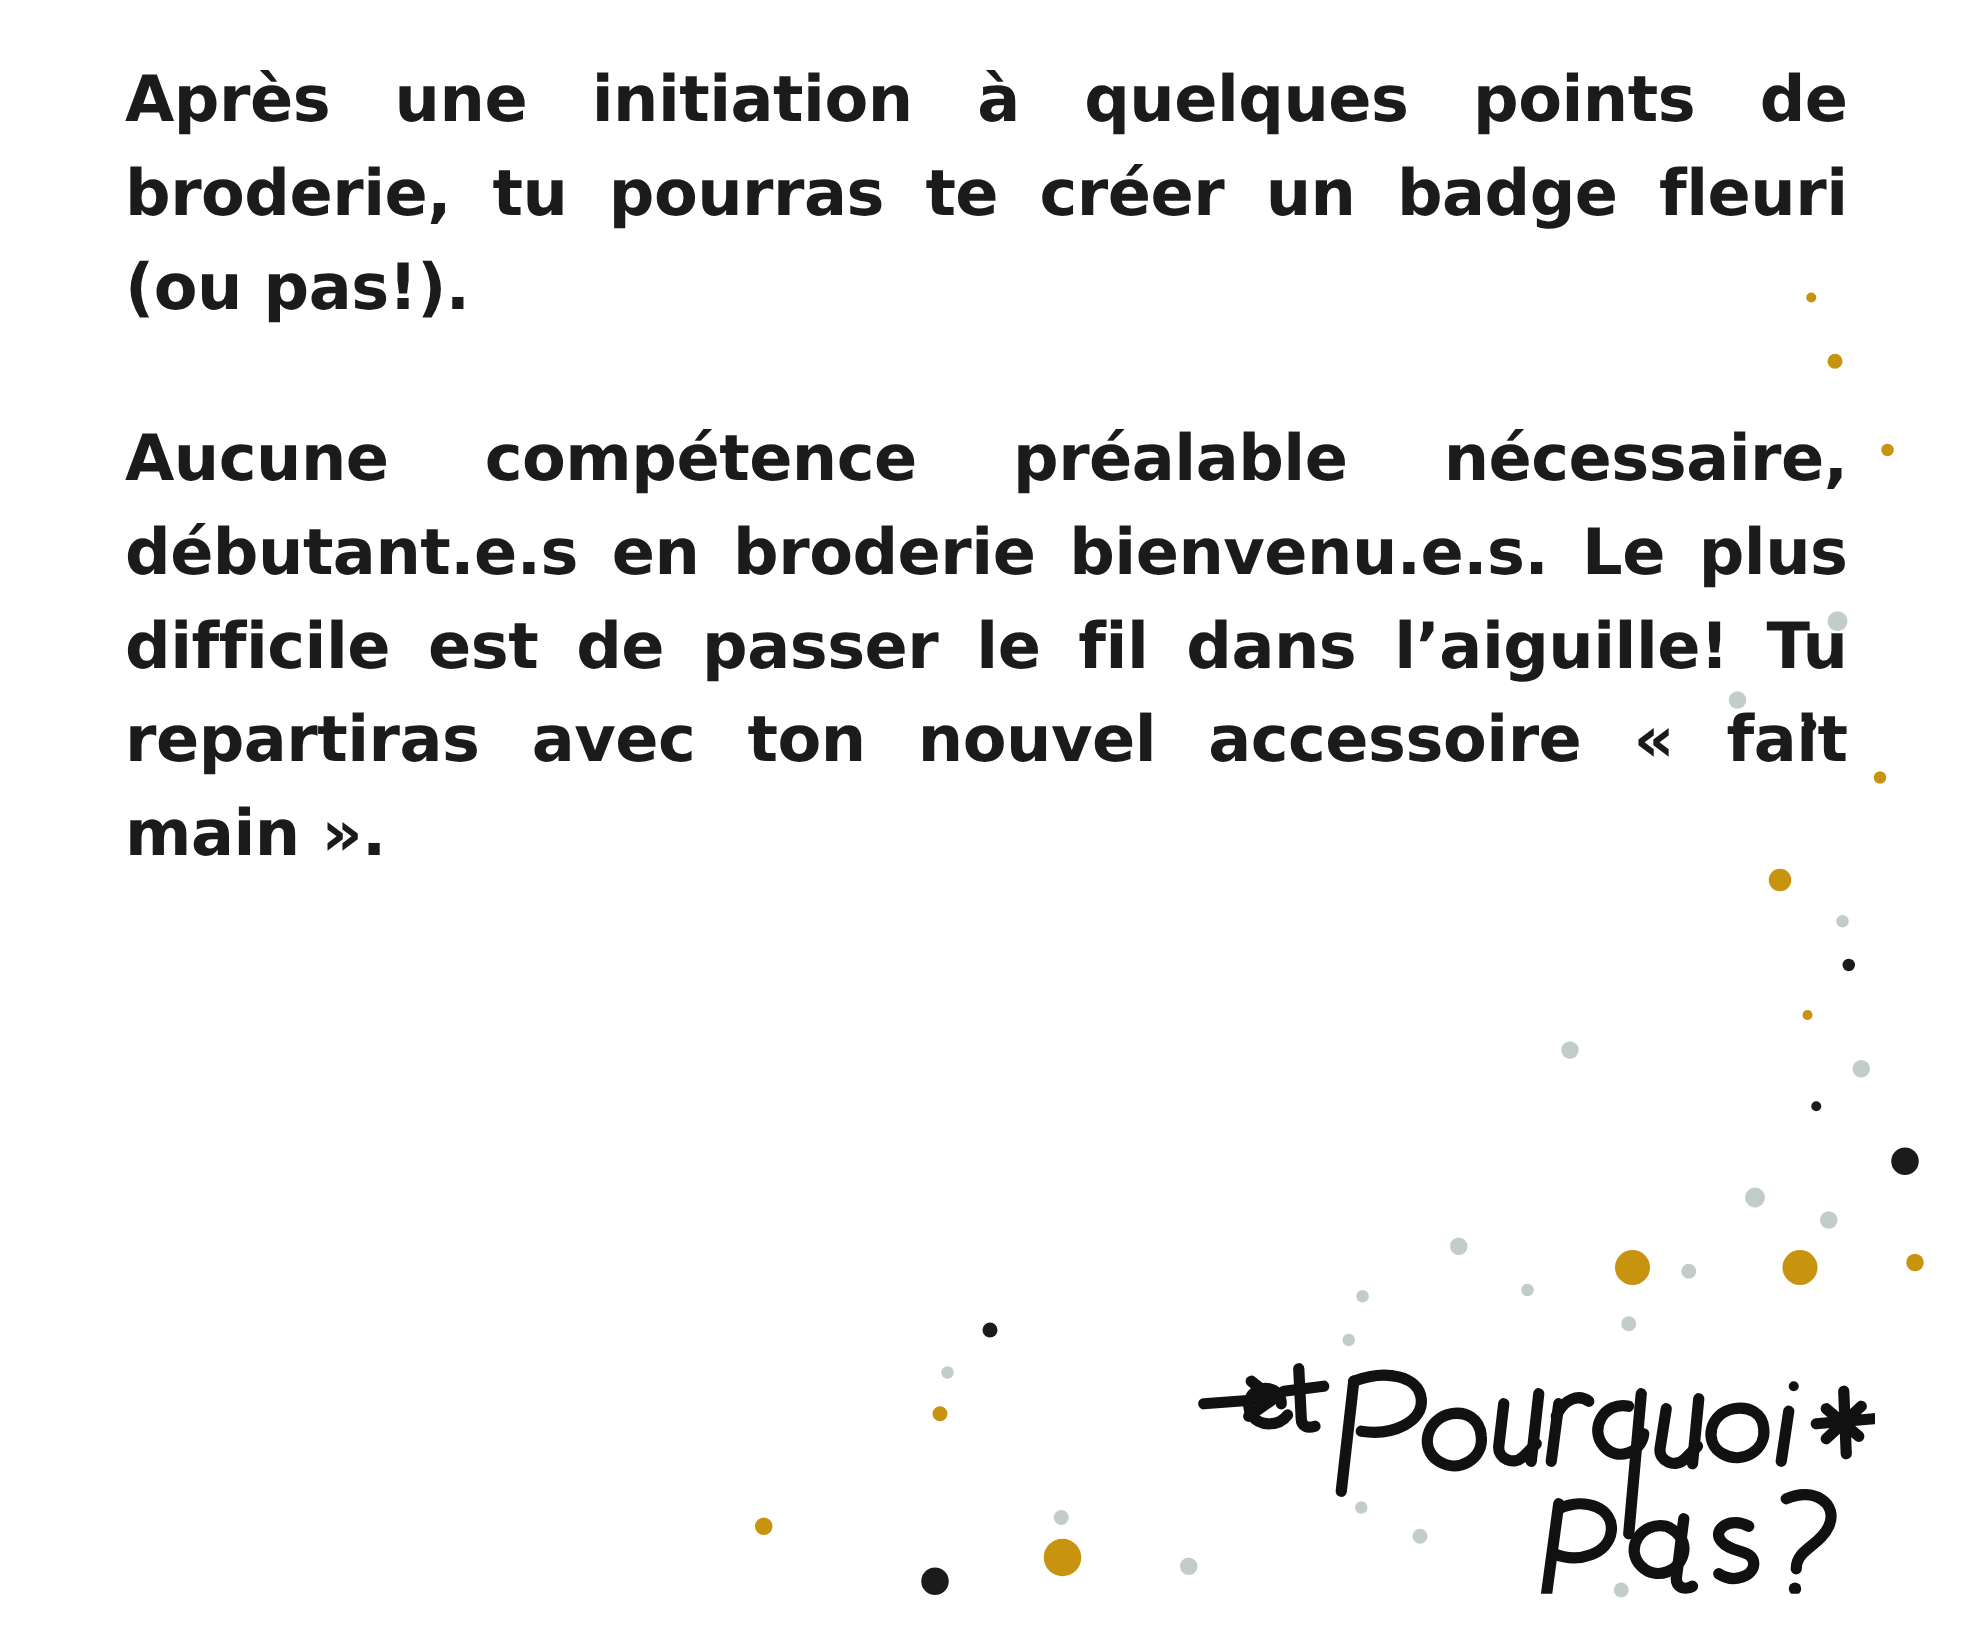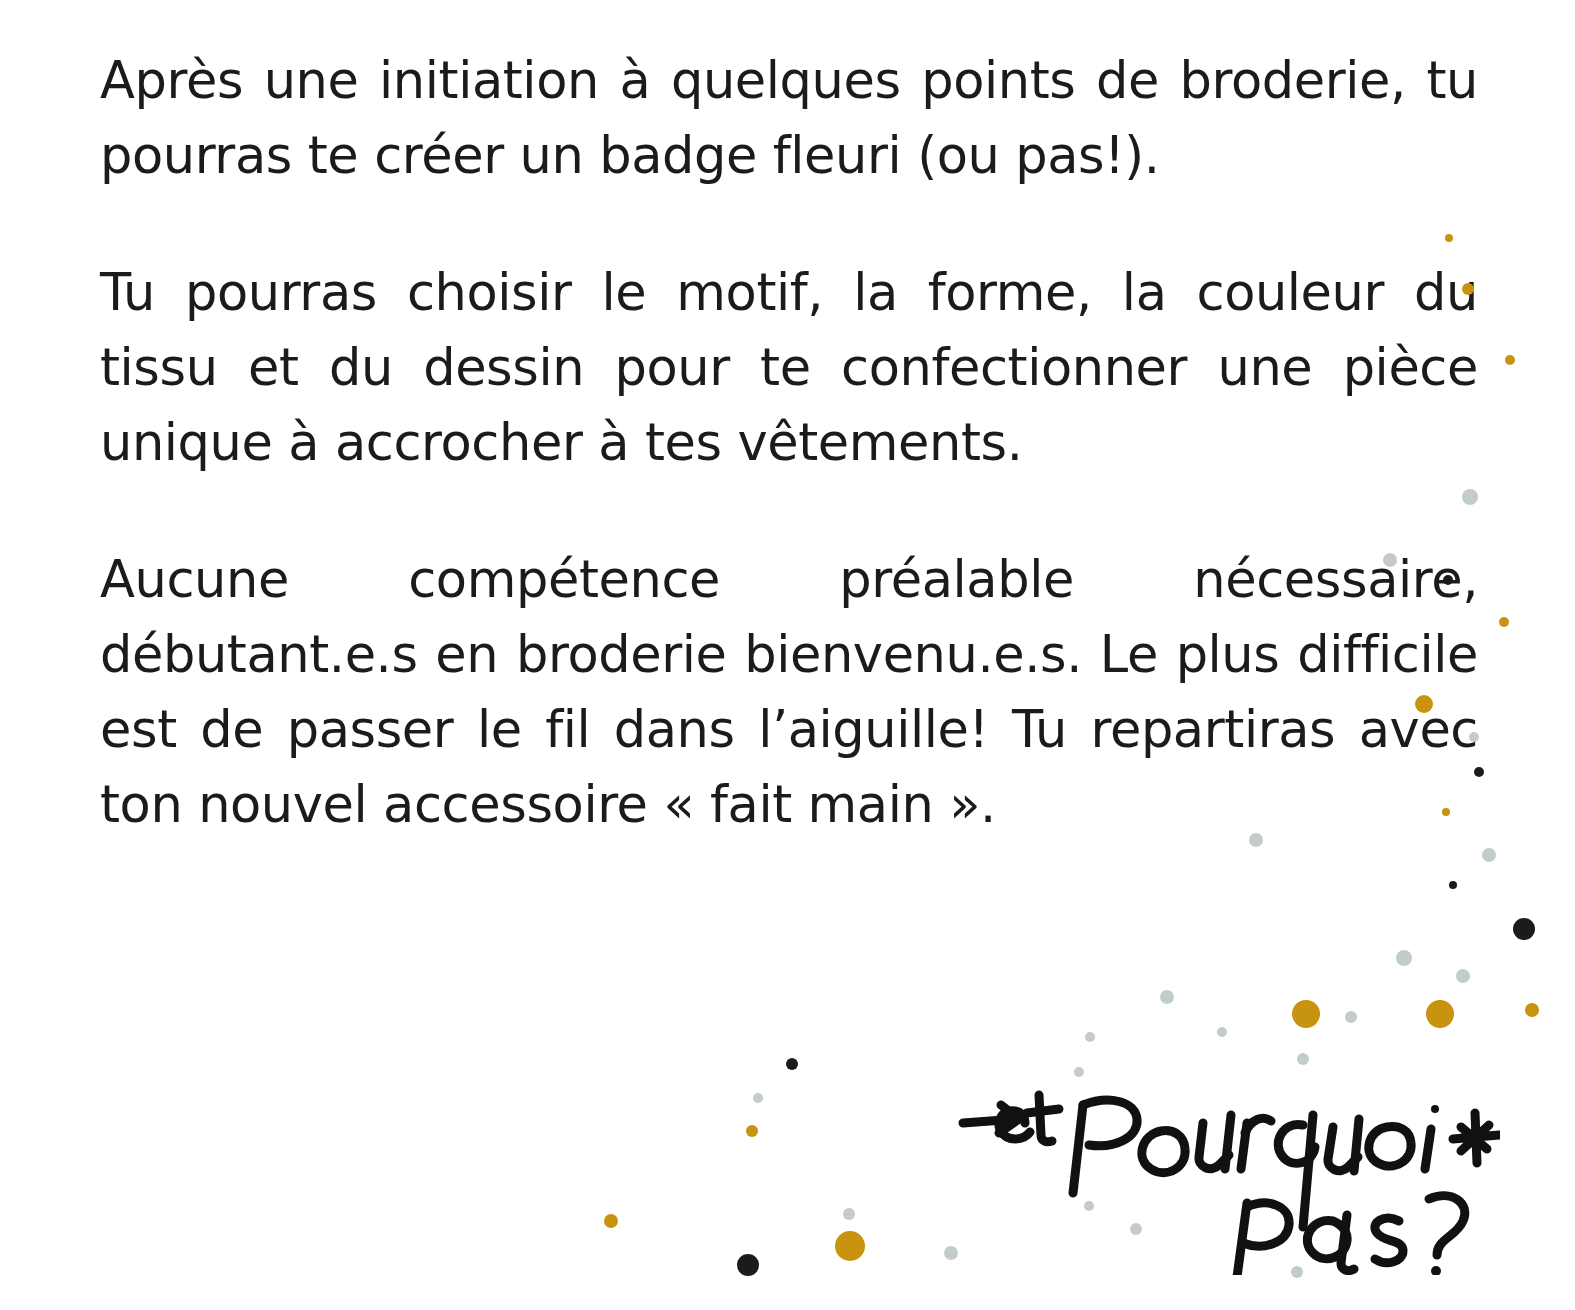--- a/index.html
+++ b/index.html
@@ -22,21 +22,21 @@
     width: 1378px;
   }
   .para {
     margin: 0 0 62px 0;
     font-family: "DejaVu Sans", sans-serif;
     font-size: 51px;
     line-height: 1.47;
     color: #1b1b1b;
     text-align: justify;
     letter-spacing: -0.4px;
-    font-weight: 400;
+    font-weight: 700;
   }
   .para:last-child { margin-bottom: 0; }
 
   
   .dot {
     position: absolute;
     border-radius: 50%;
   }
 
   
@@ -49,21 +49,20 @@
   }
   .logo svg { display: block; width: 100%; height: 100%; }
 </style>
 </head>
 <body>
 
 <div id="page">
 
   <div class="text-block">
     <p class="para">Après une initiation à quelques points de broderie, tu pourras te créer un badge fleuri (ou pas!).</p>
-    <p class="para">Tu pourras choisir le motif, la forme, la couleur du tissu et du dessin pour te confectionner une pièce unique à accrocher à tes vêtements.</p>
     <p class="para">Aucune compétence préalable nécessaire, débutant.e.s en broderie bienvenu.e.s. Le plus difficile est de passer le fil dans l’aiguille! Tu repartiras avec ton nouvel accessoire « fait main ».</p>
   </div>
 
   <div id="confetti">
       <span class="dot" style="left: 1445px; top: 234px; width: 8px; height: 8px; background: rgb(200, 147, 15);"></span>
       <span class="dot" style="left: 1462px; top: 283px; width: 12px; height: 12px; background: rgb(200, 147, 15);"></span>
       <span class="dot" style="left: 1505px; top: 355px; width: 10px; height: 10px; background: rgb(200, 147, 15);"></span>
       <span class="dot" style="left: 1462px; top: 489px; width: 16px; height: 16px; background: rgb(195, 205, 200);"></span>
       <span class="dot" style="left: 1383px; top: 553px; width: 14px; height: 14px; background: rgb(195, 205, 200);"></span>
       <span class="dot" style="left: 1443px; top: 575px; width: 10px; height: 10px; background: rgb(27, 27, 27);"></span>

